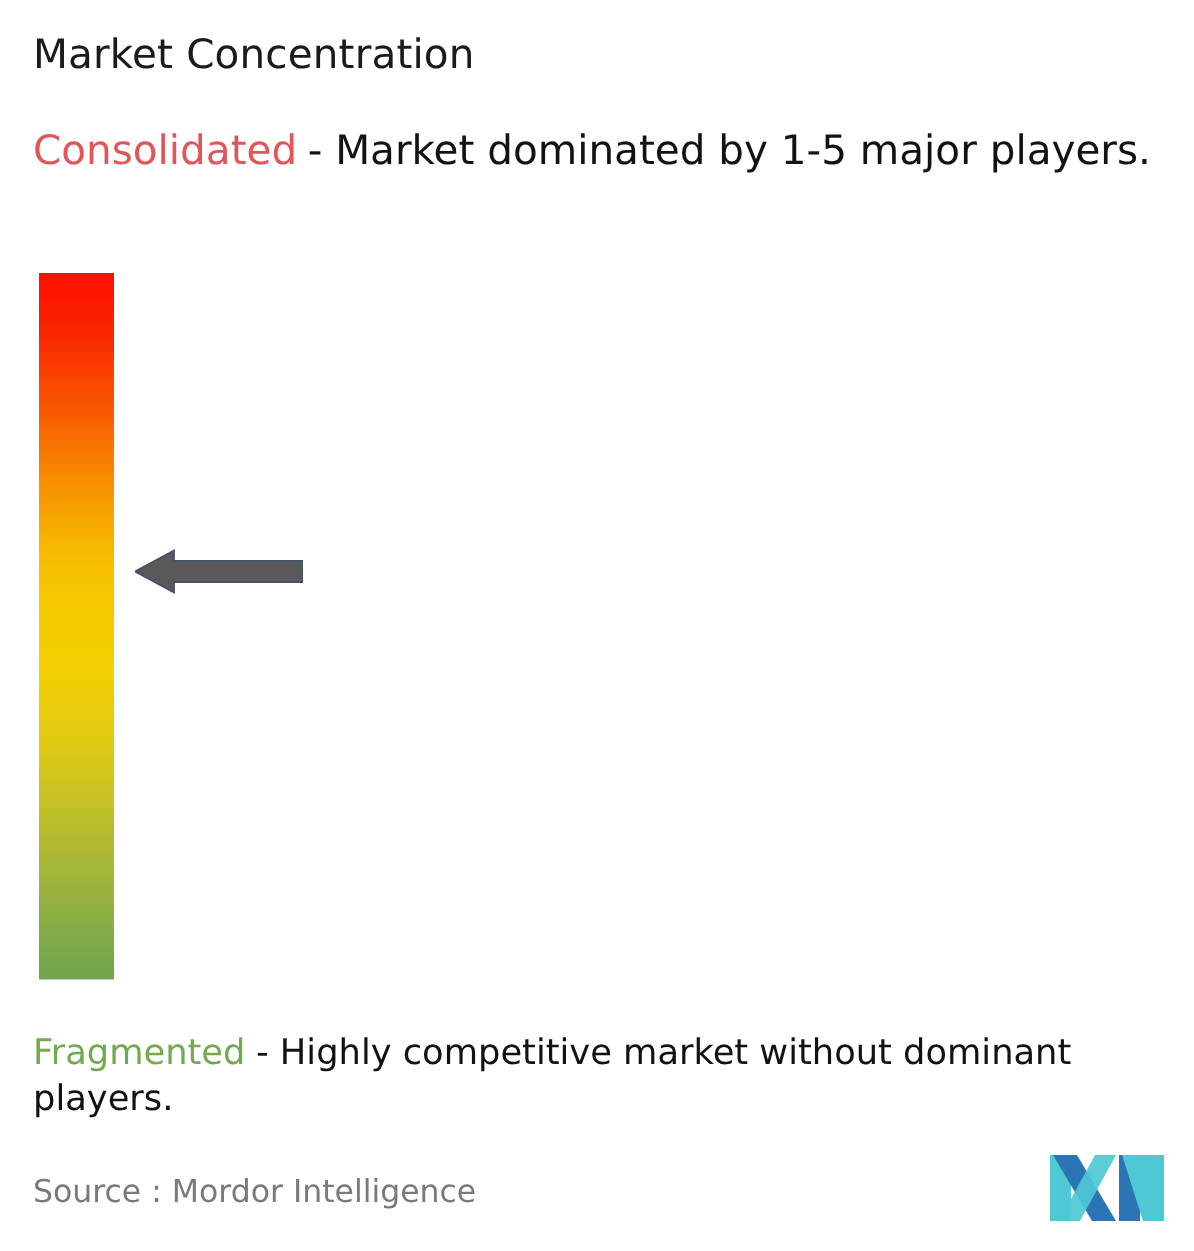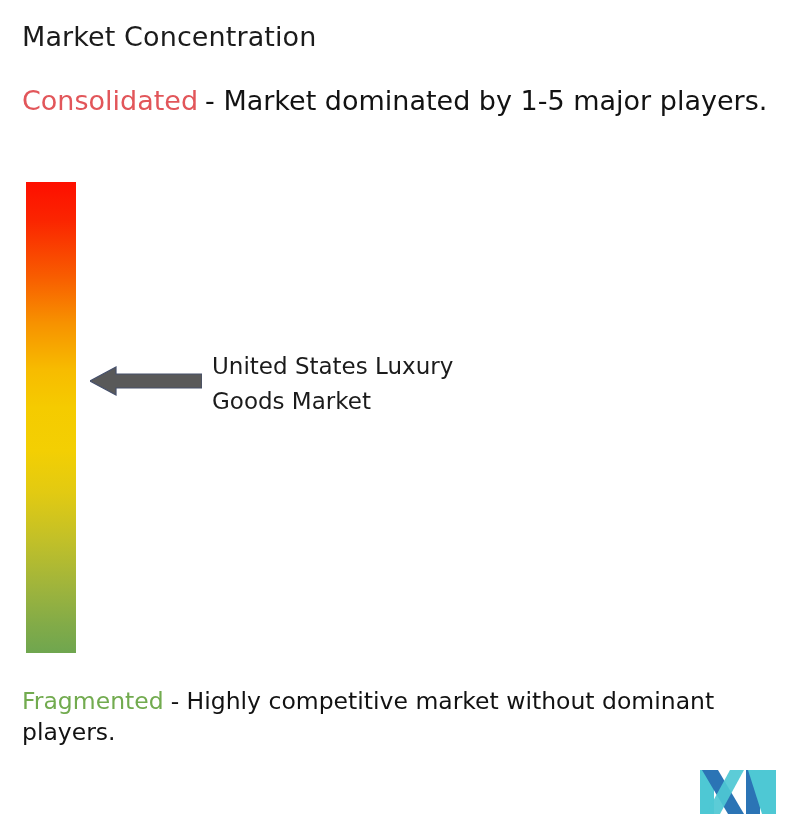--- a/index.html
+++ b/index.html
@@ -150,29 +150,26 @@
   </div>
 
   <div class="gradient-bar"></div>
 
   <div class="arrow-wrap">
     <svg width="112" height="34" viewBox="0 0 112 34" xmlns="http://www.w3.org/2000/svg">
       <polygon points="0,17 26,3 26,10 112,10 112,24 26,24 26,31" fill="#595959" stroke="#46506b" stroke-width="1.2"></polygon>
     </svg>
   </div>
 
-  <div class="callout-label">
-    <span>United States Luxury</span>
-    <span class="l2">Goods Market</span>
-  </div>
 
   <div class="legend-bottom">
     <span class="term">Fragmented</span><span class="term-gap"></span><span>- Highly competitive market without dominant players.</span>
   </div>
 
+  <div class="source">Source :  Mordor Intelligence</div>
 
   <div class="logo">
     <svg width="80" height="48" viewBox="0 0 80 48" xmlns="http://www.w3.org/2000/svg">
 
       <polygon points="2,2 16,2 16,46 2,46" fill="#4ec8d4"></polygon>
 
       <polygon points="4,2 20,2 46,46 30,46" fill="#2b74b5"></polygon>
 
       <polygon points="32,2 46,2 22,46 8,46" fill="#4ec8d4" opacity="0.92"></polygon>
 

